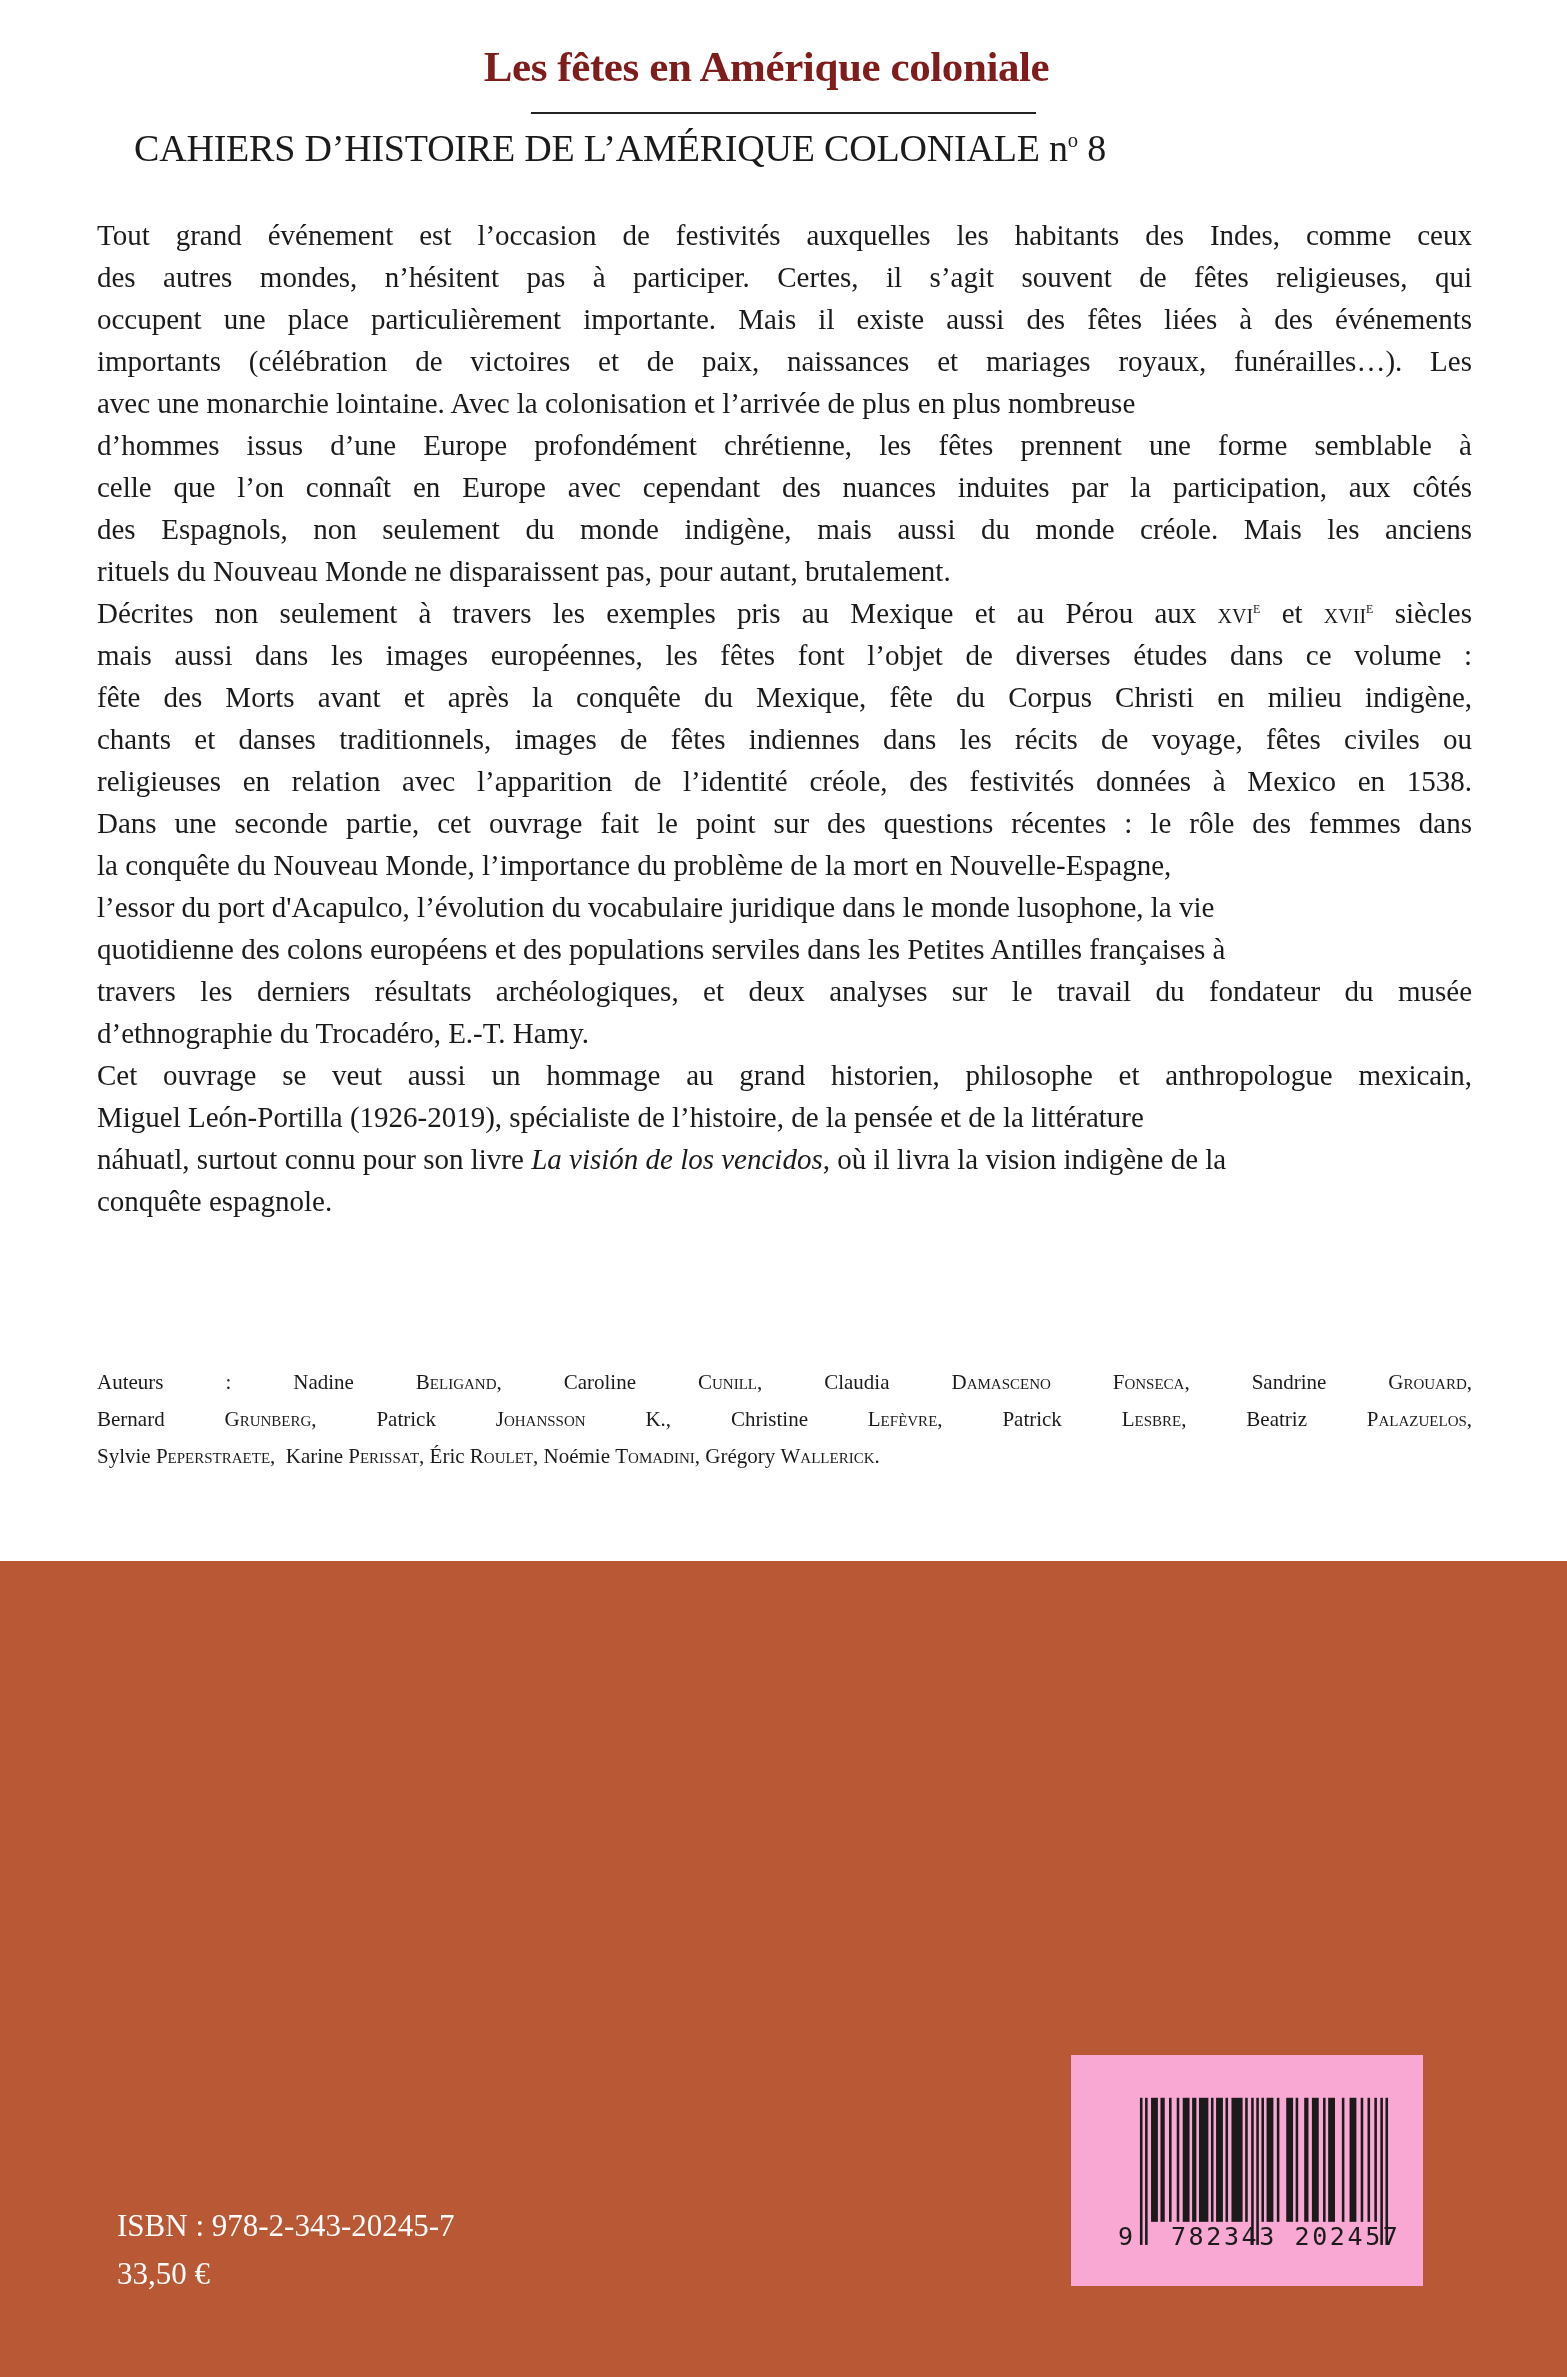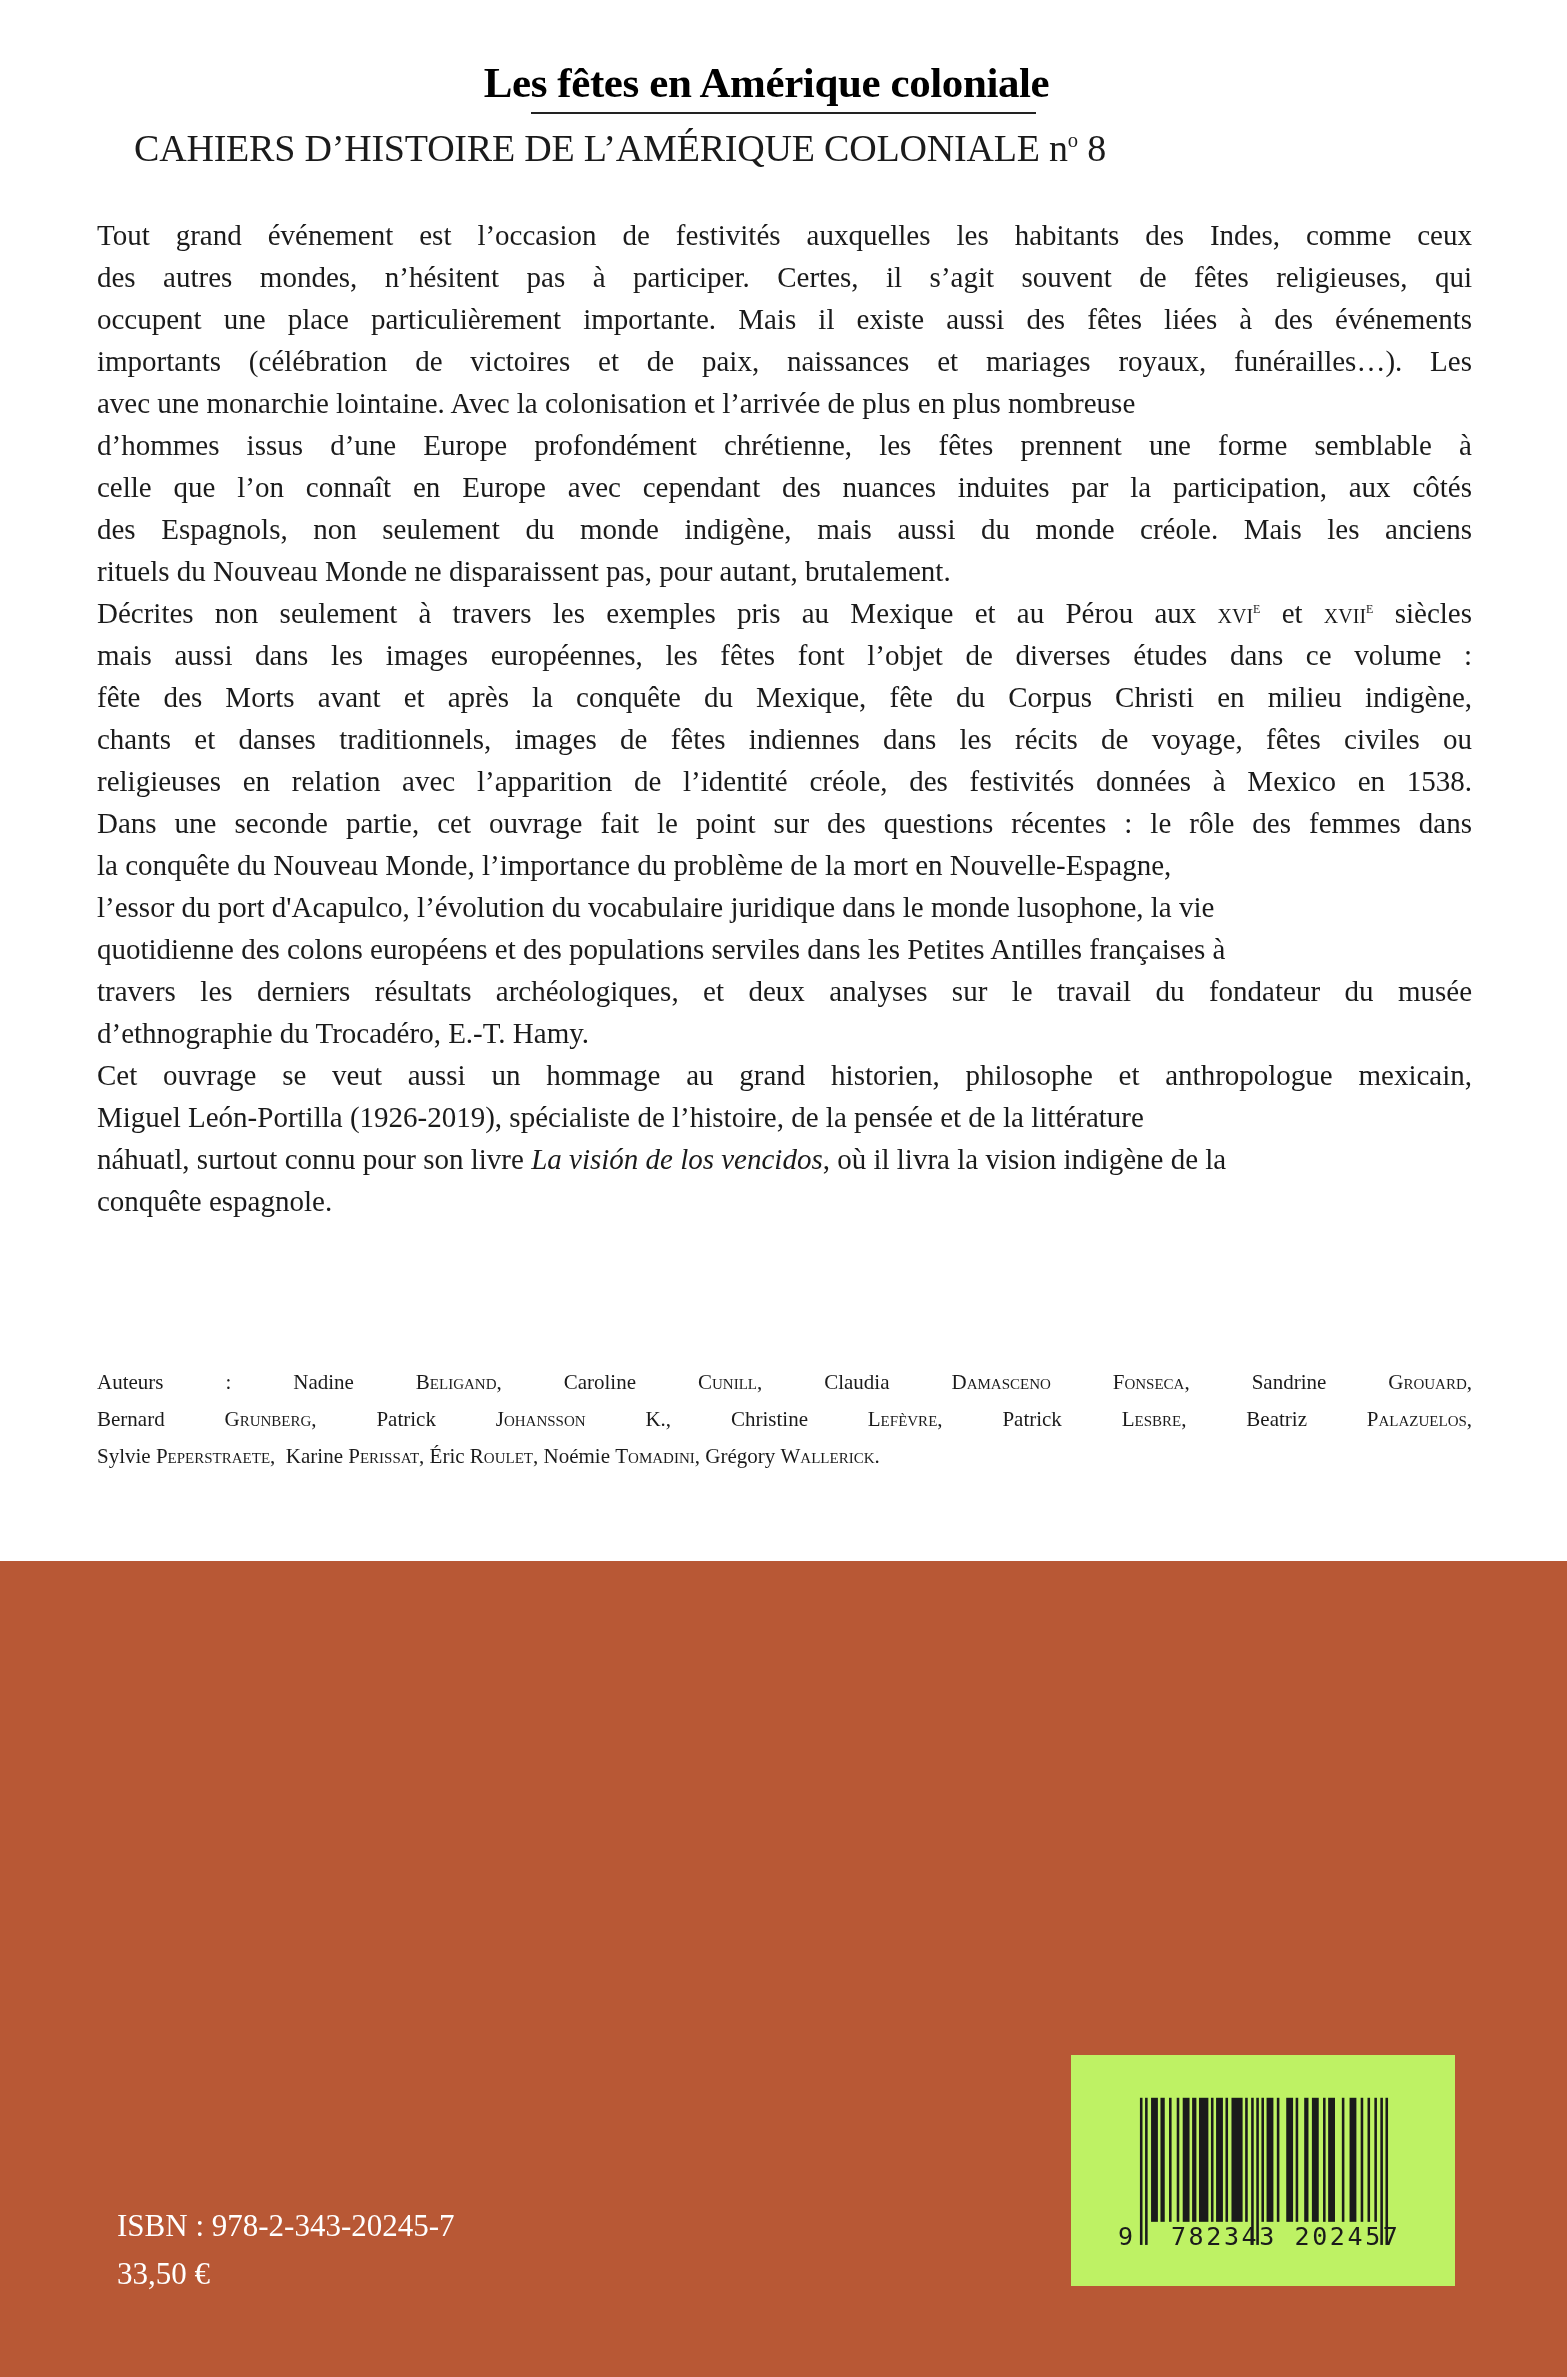--- a/index.html
+++ b/index.html
@@ -12,24 +12,23 @@
     font-family: "Liberation Serif", "DejaVu Serif", serif;
     color: #1b1b1b;
   }
   .title {
     position: absolute;
     left: 0; width: 1533px;
     top: 45px;
     text-align: center;
     font-size: 43px;
     font-weight: bold;
-    color: #000000;
+    color: #7f1d1d;
     letter-spacing: -0.4px;
     line-height: 1;
-    margin-top: 16px;
   }
   .divider {
     position: absolute;
     left: 531px; width: 505px;
     top: 112px;
     height: 1.7px;
     background: #222;
   }
   .subtitle {
     position: absolute;
@@ -87,22 +86,21 @@
     font-size: 31px;
     color: #ffffff;
     line-height: 1;
   }
   .isbn { top: 2210px; }
   .price { top: 2258px; }
   .barcode-box {
     position: absolute;
     left: 1071px; top: 2055px;
     width: 352px; height: 231px;
-    background: #bef264;
-    padding-left: 32px;
+    background: #f9a8d4;
   }
   .barcode-svg {
     position: absolute;
     left: 0; top: 0;
   }
   .barcode-digits {
     position: absolute;
     left: 47px;
     top: 169px;
     font-family: "DejaVu Sans Mono", "Liberation Mono", monospace;

